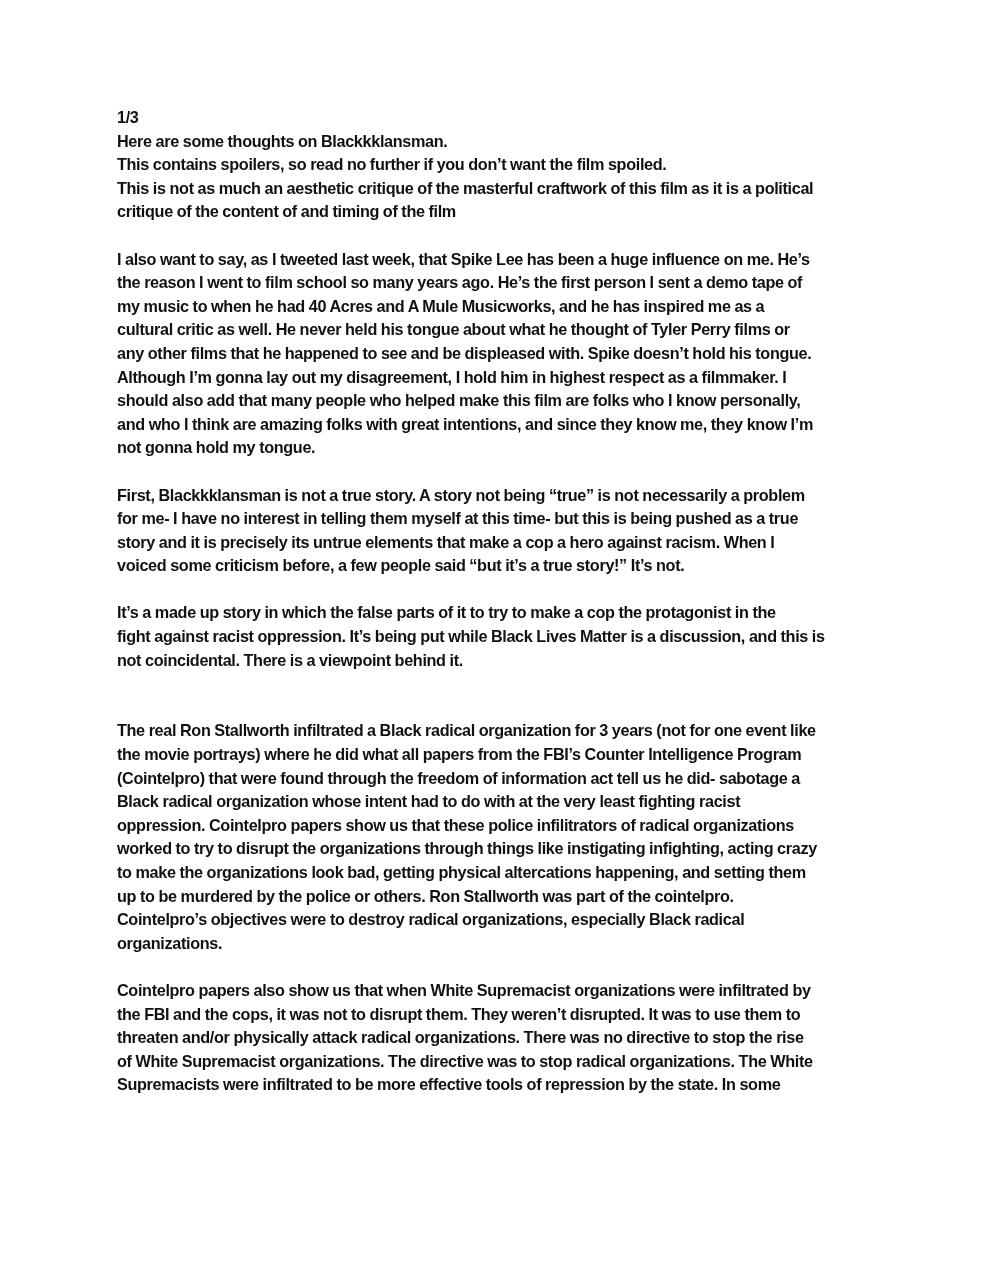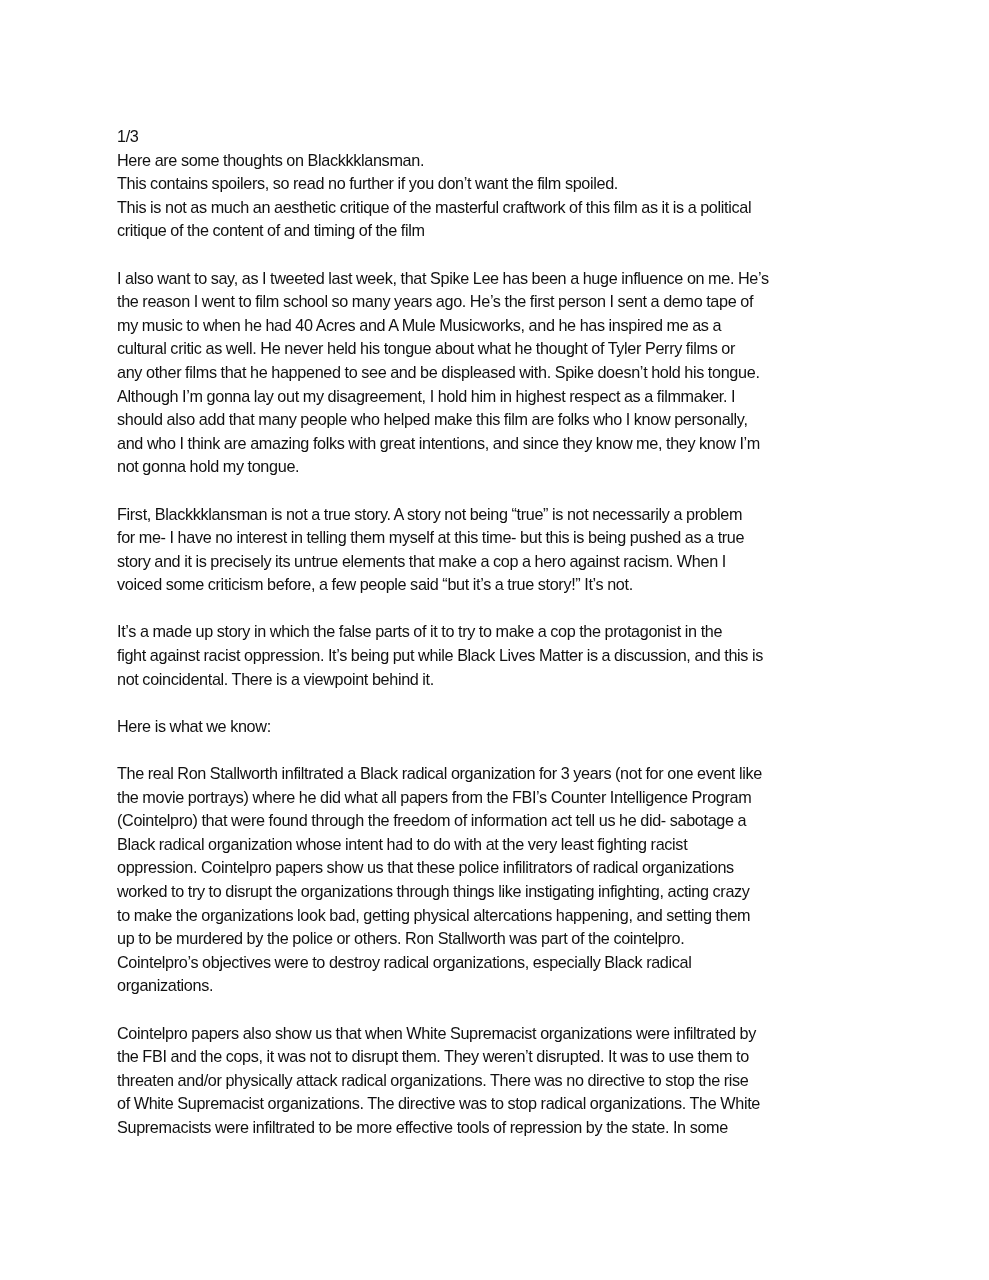--- a/index.html
+++ b/index.html
@@ -11,22 +11,23 @@
       width: 989px;
       height: 1280px;
       overflow: hidden;
       position: relative;
       font-family: "Liberation Sans", sans-serif;
       color: #111111;
     }
     .page {
       position: absolute;
       left: 117px;
-      top: 125px;
+      top: 106px;
       width: 760px;
+      font-weight: bold;
     }
     .line {
       font-size: 16.4px;
       line-height: 23.6px;
       white-space: nowrap;
       letter-spacing: -0.35px;
       word-spacing: -0.3px;
       transform-origin: left top;
     }
     .gap {
@@ -64,23 +65,20 @@
         <div class="line" style="transform: scaleX(0.9895);">story and it is precisely its untrue elements that make a cop a hero against racism. When I</div>
         <div class="line" style="transform: scaleX(0.9895);">voiced some criticism before, a few people said “but it’s a true story!” It’s not.</div>
       </div>
       <div class="gap"></div>
       <div class="paragraph">
         <div class="line" style="transform: scaleX(0.9895);">It’s a made up story in which the false parts of it to try to make a cop the protagonist in the</div>
         <div class="line" style="transform: scaleX(0.9895);">fight against racist oppression. It’s being put while Black Lives Matter is a discussion, and this is</div>
         <div class="line" style="transform: scaleX(0.9895);">not coincidental. There is a viewpoint behind it.</div>
       </div>
       <div class="gap"></div>
-      <div class="paragraph">
-        <div class="line" style="transform: scaleX(0.9895);">Here is what we know:</div>
-      </div>
       <div class="gap"></div>
       <div class="paragraph">
         <div class="line" style="transform: scaleX(0.9895);">The real Ron Stallworth infiltrated a Black radical organization for 3 years (not for one event like</div>
         <div class="line" style="transform: scaleX(0.9895);">the movie portrays) where he did what all papers from the FBI’s Counter Intelligence Program</div>
         <div class="line" style="transform: scaleX(0.9895);">(Cointelpro) that were found through the freedom of information act tell us he did- sabotage a</div>
         <div class="line" style="transform: scaleX(0.9895);">Black radical organization whose intent had to do with at the very least fighting racist</div>
         <div class="line" style="transform: scaleX(0.9895);">oppression. Cointelpro papers show us that these police infilitrators of radical organizations</div>
         <div class="line" style="transform: scaleX(0.9895);">worked to try to disrupt the organizations through things like instigating infighting, acting crazy</div>
         <div class="line" style="transform: scaleX(0.9895);">to make the organizations look bad, getting physical altercations happening, and setting them</div>
         <div class="line" style="transform: scaleX(0.9895);">up to be murdered by the police or others. Ron Stallworth was part of the cointelpro.</div>

